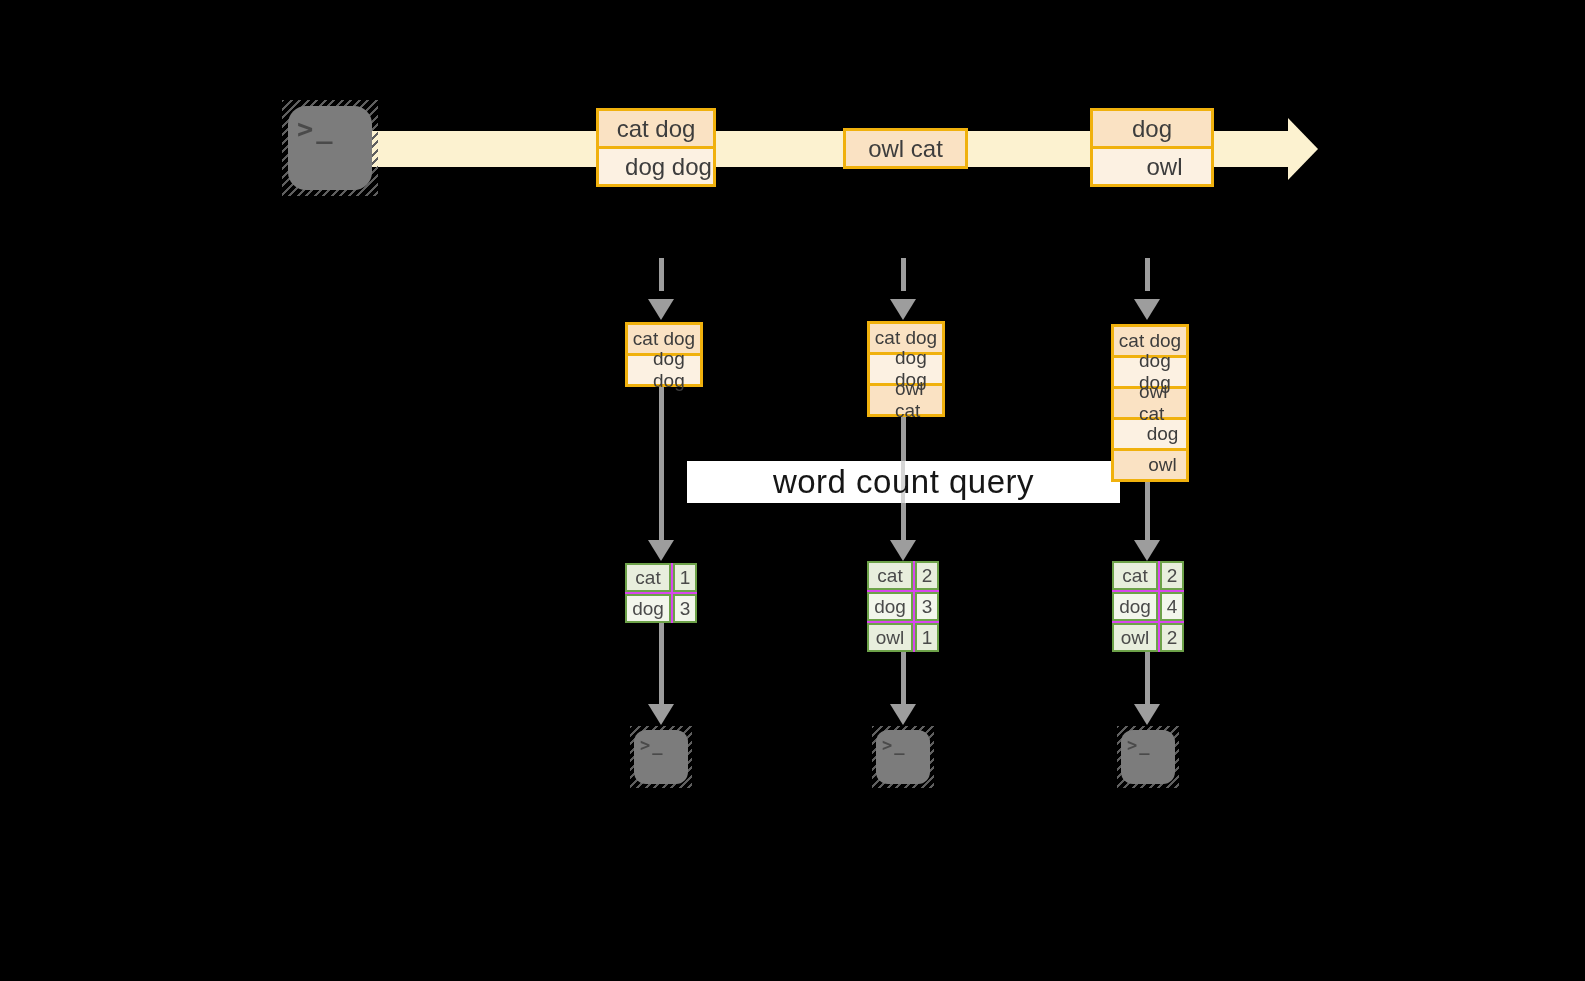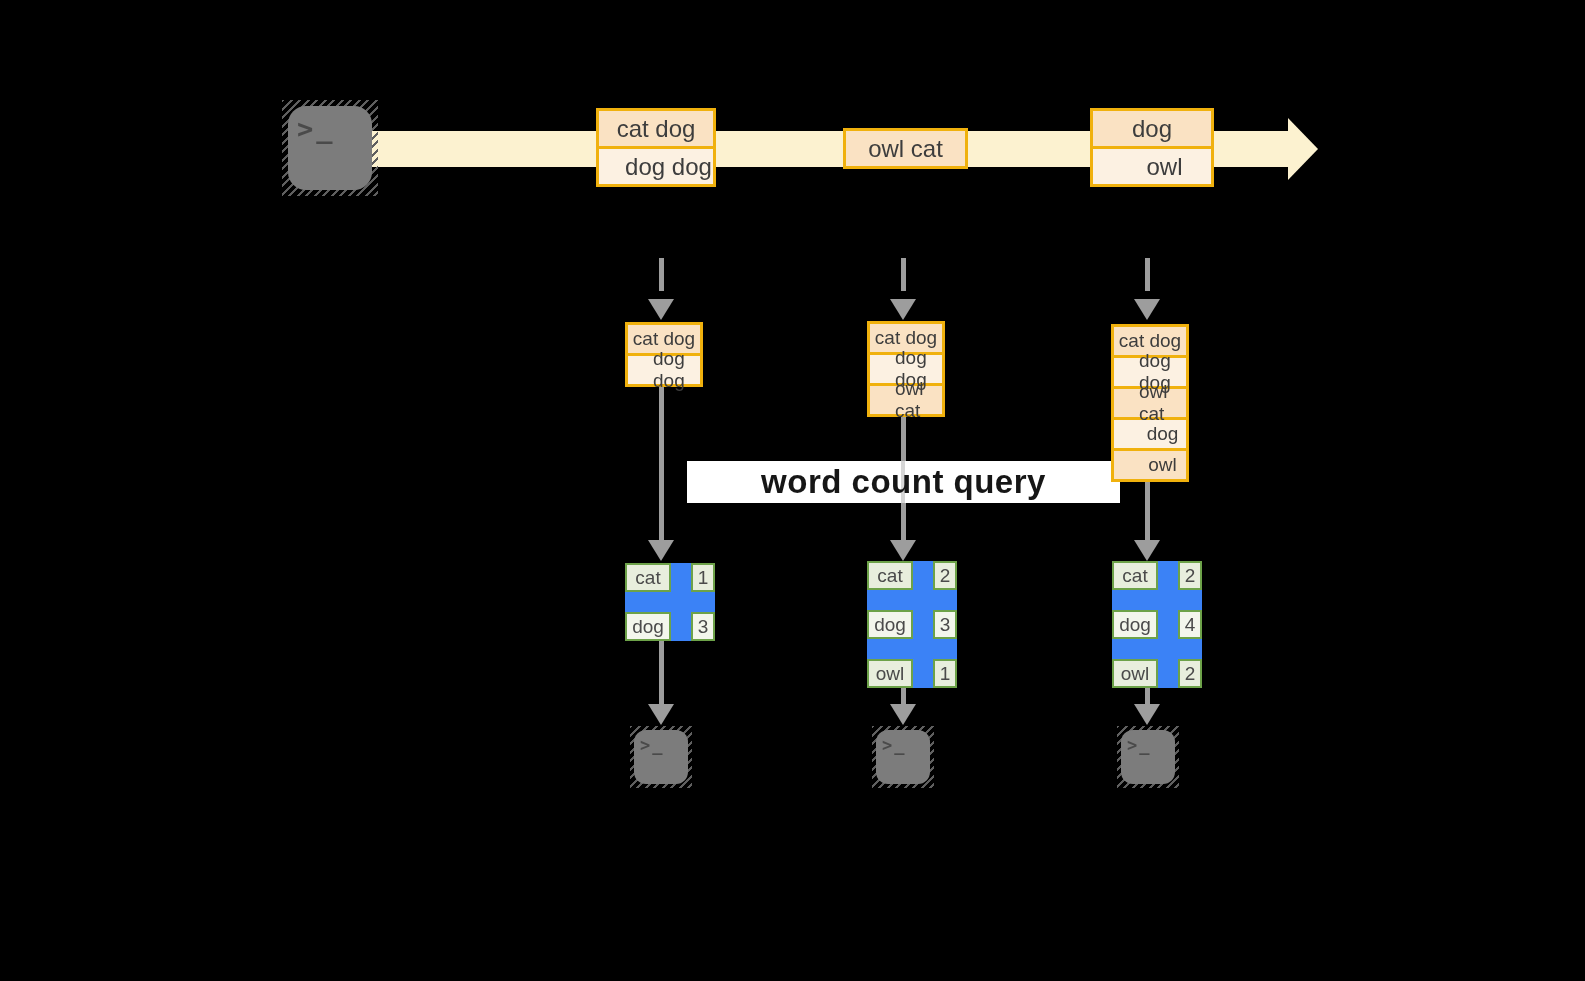--- a/index.html
+++ b/index.html
@@ -36,26 +36,26 @@
   .stack{z-index:5;}
   .stack .row{height:28px; font-size:19px;}
   
   .vline,.vdash{position:absolute; width:5px; background:var(--arrow-gray,#9d9d9d); z-index:2;}
   .ahead{position:absolute; width:0; height:0; z-index:2;
     border-left:13px solid transparent; border-right:13px solid transparent;
     border-top:21px solid var(--arrow-gray,#9d9d9d);}
   
   .query{position:absolute; background:var(--query-bg,#fff); z-index:4;
     display:flex; align-items:center; justify-content:center;
-    font-size:33px; color:#161616; letter-spacing:0.5px;font-weight:bold;}
+    font-size:33px; color:#161616; letter-spacing:0.5px;}
   .query .through{position:absolute; top:0; bottom:0; width:4px; background:#d6d6d6;}
   .query .qlabel{position:relative;}
   
   .ctable{position:absolute; display:grid; grid-template-columns:46px 24px;
-    gap:20px; background:#3b82f6; z-index:5;}
+    gap:2px; background:#d946ef; z-index:5;}
   .ctable .cell{box-sizing:border-box; height:29px;
     border:2px solid var(--table-border,#6da249);
     display:flex; align-items:center; justify-content:center;
     font-size:19px; color:#4a4a4a;}
   .ctable .dark{background:var(--table-fill-dark,#e8eedd);}
   .ctable .light{background:var(--table-fill-light,#f3f6ec);}
 </style>
 </head>
 <body>
 

